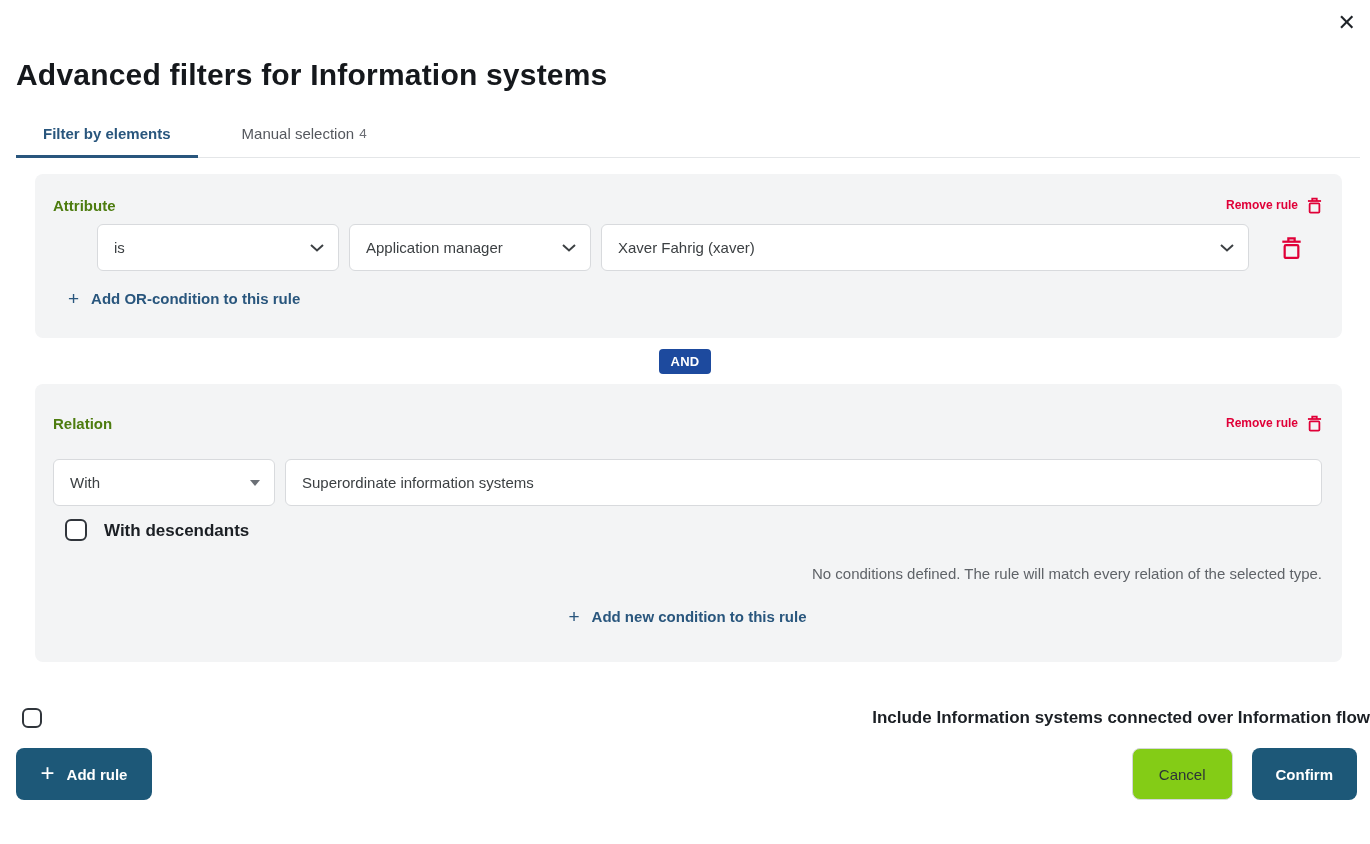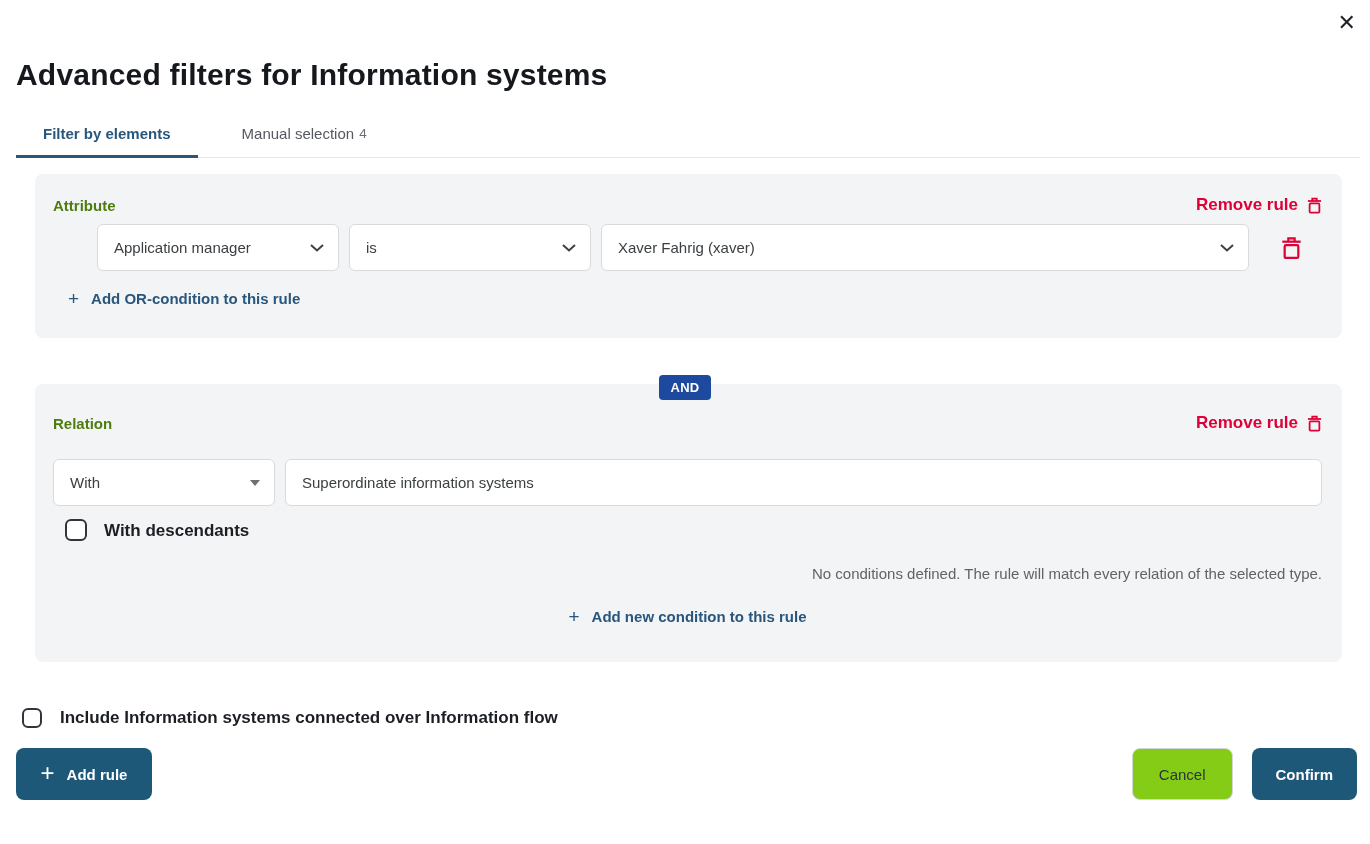--- a/index.html
+++ b/index.html
@@ -59,21 +59,21 @@
   .card-1 { margin-top: 16px; padding: 20px 20px 29px 18px; }
   .card-2 { margin-top: 10px; padding: 28px 20px 35px 18px; }
   .card-head {
     display: flex; justify-content: space-between; align-items: center;
     height: 22px;
   }
   .card-heading { font-size: 15px; font-weight: 700; color: #4d7c0f; }
   .remove-rule {
     display: flex; align-items: center; gap: 9px;
     background: none; border: none; cursor: pointer;
-    font-family: inherit; font-size: 17px; font-weight: 700; color: var(--red);
+    font-family: inherit; font-size: 12px; font-weight: 700; color: var(--red);
   }
   
   .controls-row { display: flex; align-items: center; gap: 10px; }
   .card-1 .controls-row { margin-top: 8px; margin-left: 44px; }
   .card-2 .controls-row { margin-top: 25px; }
   .select, .text-field {
     height: 47px; background: #fff;
     border: 1px solid var(--border); border-radius: 6px;
     display: flex; align-items: center;
     padding: 0 14px 0 16px;
@@ -103,33 +103,33 @@
     background: none; border: none; cursor: pointer;
     font-family: inherit; font-size: 15px; font-weight: 700; color: var(--navy);
   }
   .add-link .plus { font-size: 19px; font-weight: 400; line-height: 1; }
   .card-1 .add-link { margin: 18px 0 0 15px; }
   
   .and-wrap { text-align: center; margin-top: 11px; height: 25px; }
   .and-badge {
     display: inline-block; background: var(--and-blue); color: #fff;
     font-size: 13px; font-weight: 700; letter-spacing: .3px;
-    padding: 5px 11px; border-radius: 4px; margin-top: 26px;
+    padding: 5px 11px; border-radius: 4px;
   }
   
   .with-desc-row { display: flex; align-items: flex-end; gap: 17px; margin: 13px 0 0 12px; }
   .checkbox {
     width: 22px; height: 22px; background: #fff;
     border: 2px solid #30353b; border-radius: 6px; cursor: pointer; flex: none;
   }
   .with-desc-label { font-size: 17px; font-weight: 700; color: #1b1f24; cursor: pointer; }
   .empty-text { margin-top: 24px; text-align: right; font-size: 15px; color: var(--grey-text); }
   .center-link-row { text-align: center; margin-top: 25px; }
   
-  .include-row { display: flex; align-items: center; gap: 18px; margin: 46px 0 0 22px; }
+  .include-row { display: flex; align-items: center; gap: 18px; margin: 46px 0 0 22px; justify-content: space-between; }
   .include-label { font-size: 17px; font-weight: 700; color: #1b1f24; cursor: pointer; }
   .footer {
     display: flex; justify-content: space-between; align-items: center;
     margin: 20px 13px 0 16px;
   }
   .btn { height: 52px; border-radius: 8px; cursor: pointer; font-family: inherit; font-size: 15px; }
   .btn-add-rule {
     width: 136px; background: var(--btn-teal); border: none; color: #fff;
     display: flex; align-items: center; justify-content: center; gap: 12px;
     font-weight: 700;
@@ -170,29 +170,29 @@
           <path d="M1 4.2h14"></path>
             <path d="M5.6 4.2V1.6h4.8v2.6"></path>
           <rect x="2.8" y="6.8" width="10.4" height="9.8" rx="1"></rect>
         </svg>
       </span>
     </button>
   </div>
 
   <div class="controls-row">
     <div class="select sel-240">
-      <span class="sel-label">Application manager</span>
+      <span class="sel-label">is</span>
       <span class="chev">
         <svg width="14" height="8" viewBox="0 0 14 8" fill="none">
             <path d="M1 1l6 5.5L13 1" stroke="#3c4043" stroke-width="2"></path>
           </svg>
       </span>
     </div>
     <div class="select sel-240">
-      <span class="sel-label">is</span>
+      <span class="sel-label">Application manager</span>
       <span class="chev">
         <svg width="14" height="8" viewBox="0 0 14 8" fill="none">
             <path d="M1 1l6 5.5L13 1" stroke="#3c4043" stroke-width="2"></path>
           </svg>
       </span>
     </div>
     <div class="select sel-650">
       <span class="sel-label"><span>Xaver Fahrig (</span><span class="misspell">xaver</span><span>)</span></span>
       <span class="chev">
         <svg width="14" height="8" viewBox="0 0 14 8" fill="none">

